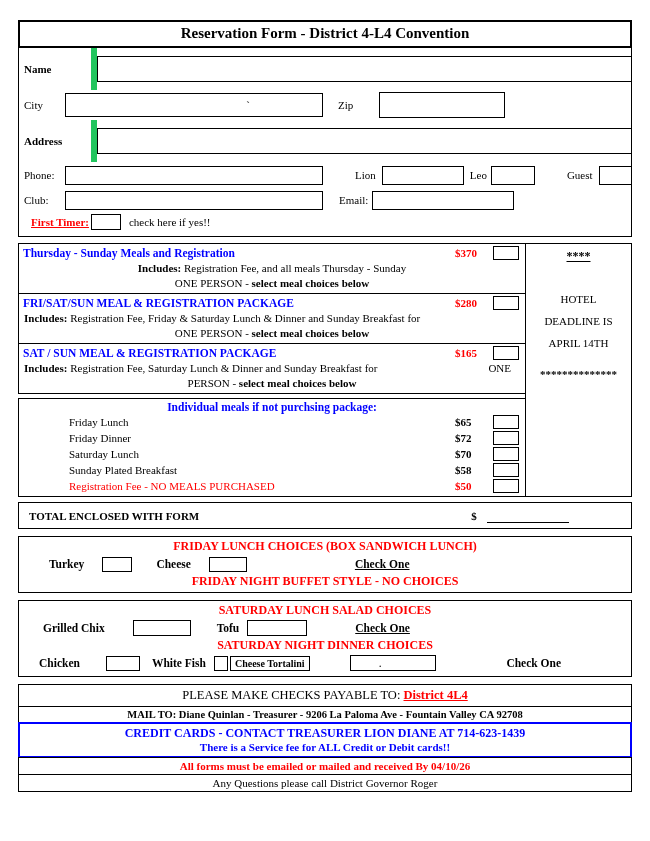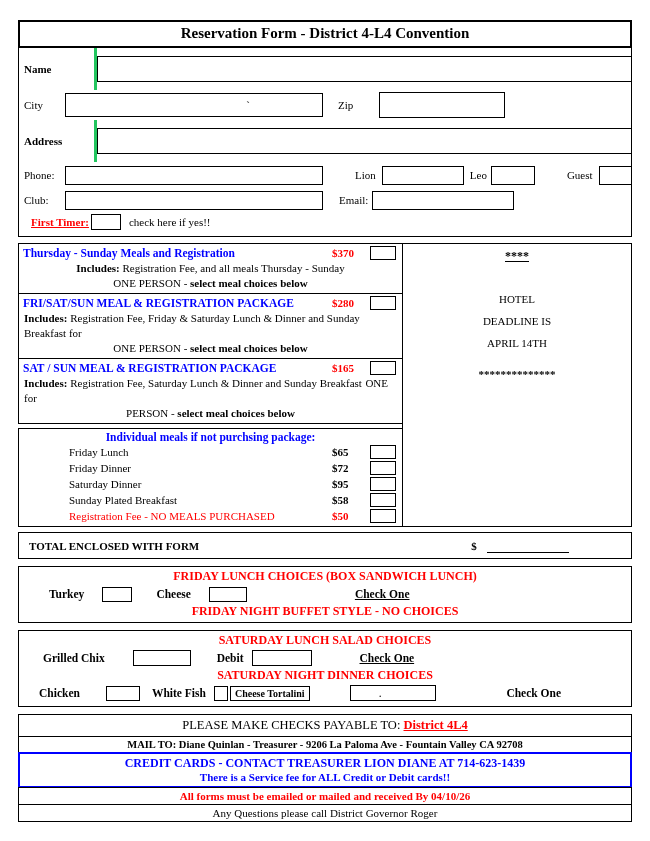--- a/index.html
+++ b/index.html
@@ -18,21 +18,21 @@
   .cb { display: inline-block; border: 1px solid #000; background: #fff; width: 26px; height: 14px; vertical-align: middle; }
 
   
   .title-box { border: 2px solid #000; text-align: center; font-size: 15px; font-weight: bold; padding: 3px 0 4px 0; }
 
   
   .contact { border: 1px solid #000; margin-top: -1px; padding-bottom: 4px; }
   .crow { display: flex; align-items: center; }
   .crow .lbl { padding-left: 5px; }
   .row-name, .row-addr { min-height: 42px; }
-  .row-name .lbl, .row-addr .lbl { width: 78px; font-weight: bold; align-self: stretch; display: flex; align-items: center; border-right: 3px solid #22c55e; }
+  .row-name .lbl, .row-addr .lbl { width: 78px; font-weight: bold; align-self: stretch; display: flex; align-items: center; border-right: 6px solid #22c55e; }
   .big-input { flex: 1; height: 26px; border: 1px solid #000; margin-right: -1px; }
   .row-city { height: 30px; }
   .row-city .lbl { width: 46px; }
   .city-input { width: 258px; height: 24px; border: 1px solid #000; display: flex; align-items: center; justify-content: flex-end; padding-right: 72px; }
   .zip-lbl { margin-left: 10px; width: 24px; }
   .zip-input { width: 126px; height: 26px; border: 1px solid #000; }
   .row-phone { height: 26px; }
   .row-phone .lbl { width: 46px; }
   .phone-input { width: 258px; height: 19px; border: 1px solid #000; }
   .lion-lbl { margin-left: 32px; }
@@ -45,21 +45,21 @@
   .row-club .lbl { width: 46px; }
   .club-input { width: 258px; height: 19px; border: 1px solid #000; }
   .email-lbl { margin-left: 16px; }
   .email-input { width: 142px; height: 19px; border: 1px solid #000; margin-left: 4px; }
   .row-ft { height: 20px; padding-left: 12px; }
   .ft-cb { width: 30px; height: 16px; border: 1px solid #000; margin-left: 2px; }
   .ft-note { margin-left: 8px; }
 
   
   .mid { display: flex; margin-top: 6px; align-items: stretch; }
-  .left-col { width: 385px; }
+  .left-col { width: 508px; }
   .packages-box { border: 1px solid #000; }
   .pkg { padding: 1px 0 2px 0; }
   .pkg + .pkg { border-top: 1px solid #000; }
   .pkg-header { display: flex; align-items: center; padding: 1px 6px 1px 4px; }
   .pkg-title { flex: 1; color: #0000ff; font-weight: bold; font-size: 11.5px; }
   .pkg-price { color: #ff0000; font-weight: bold; width: 38px; }
   .pkg-line { font-size: 11px; line-height: 15px; }
   .pkg-line.left { text-align: left; padding-left: 5px; }
   .pkg-line.split { display: flex; justify-content: space-between; padding: 0 14px 0 5px; }
 
@@ -219,22 +219,22 @@
           <span class="meal-label">Friday Lunch</span>
           <span class="meal-price">$65</span>
           <span class="cb"></span>
         </div>
         <div class="meal">
           <span class="meal-label">Friday Dinner</span>
           <span class="meal-price">$72</span>
           <span class="cb"></span>
         </div>
         <div class="meal">
-          <span class="meal-label">Saturday Dinner</span>
-          <span class="meal-price">$95</span>
+          <span class="meal-label">Saturday Lunch</span>
+          <span class="meal-price">$70</span>
           <span class="cb"></span>
         </div>
         <div class="meal">
           <span class="meal-label">Sunday Plated Breakfast</span>
           <span class="meal-price">$58</span>
           <span class="cb"></span>
         </div>
         <div class="meal redrow">
           <span class="meal-label">Registration Fee - NO MEALS PURCHASED</span>
           <span class="meal-price">$50</span>
@@ -270,21 +270,21 @@
       <span class="u fr-check">Check One</span>
     </div>
     <div class="sec-header">FRIDAY NIGHT BUFFET STYLE - NO CHOICES</div>
   </div>
 
   <div class="choice-box">
     <div class="sec-header">SATURDAY LUNCH SALAD CHOICES</div>
     <div class="opt-row">
       <span class="sl-opt1">Grilled Chix</span>
       <span class="cb sl-b1"></span>
-      <span class="sl-opt2">Debit</span>
+      <span class="sl-opt2">Tofu</span>
       <span class="cb sl-b2"></span>
       <span class="u sl-check">Check One</span>
     </div>
     <div class="sec-header">SATURDAY NIGHT DINNER CHOICES</div>
     <div class="opt-row">
       <span class="sd-opt1">Chicken</span>
       <span class="cb sd-cb1"></span>
       <span class="sd-opt2">White Fish</span>
       <span class="cb sd-cb2"></span>
       <span class="sd-opt3">Cheese Tortalini</span>

